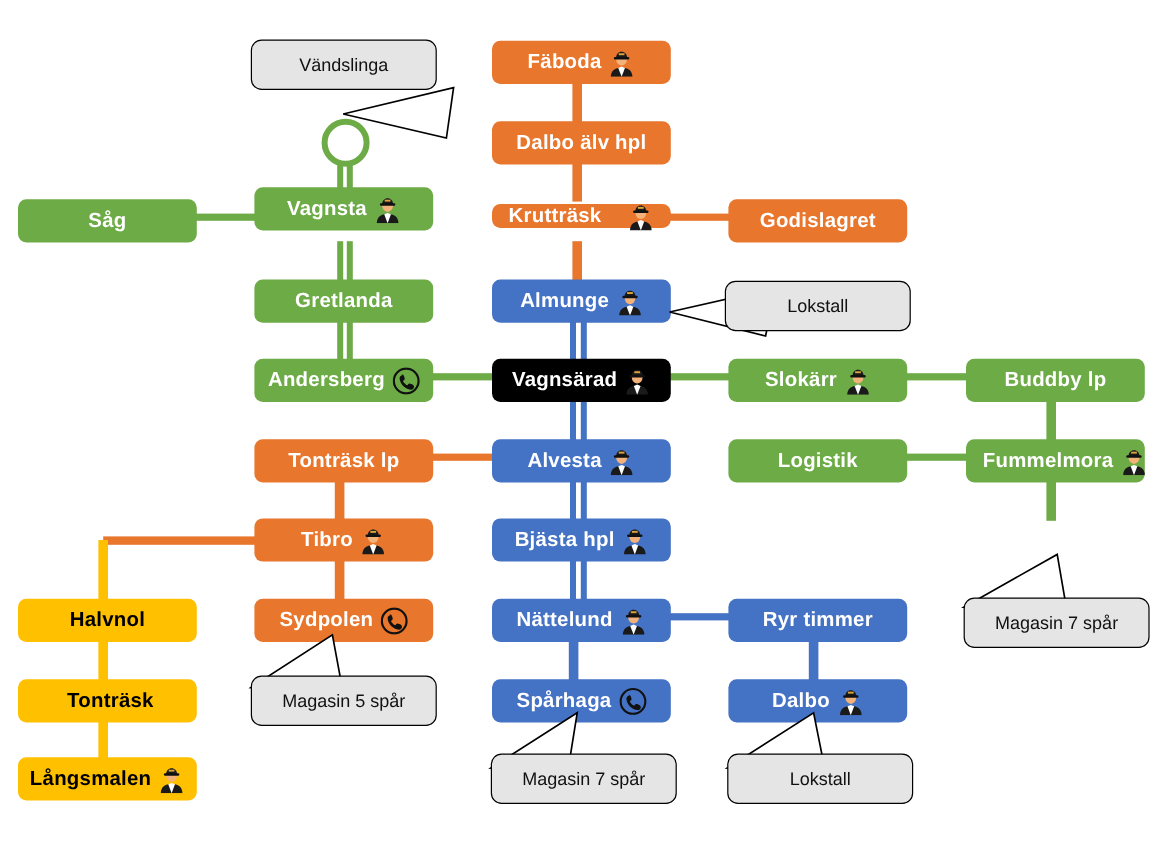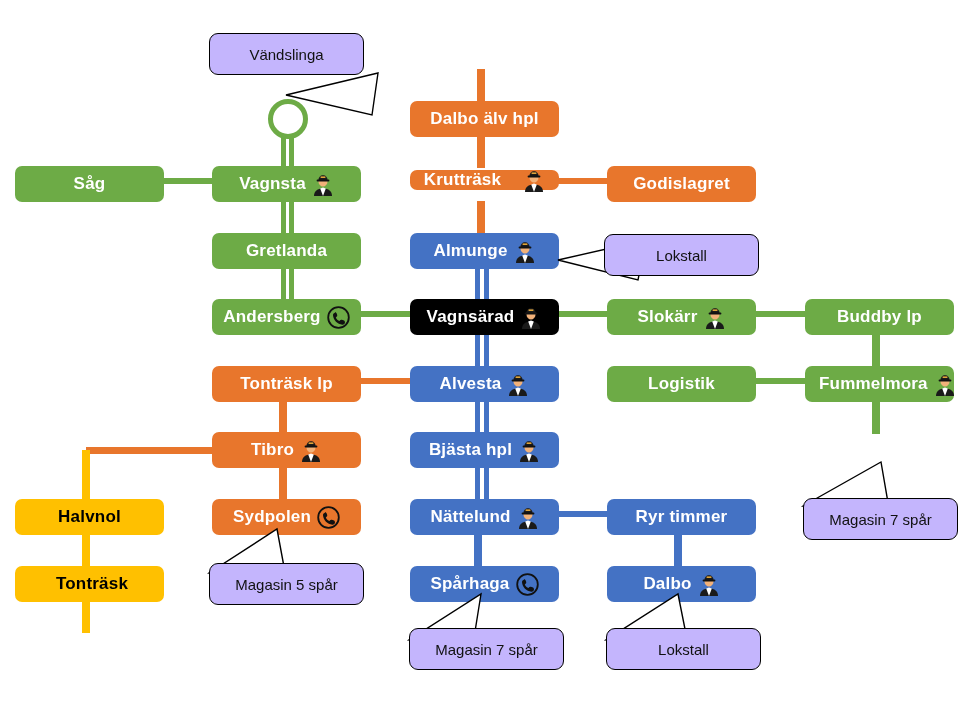--- a/index.html
+++ b/index.html
@@ -41,21 +41,21 @@
   
   .loop{
     position:absolute;box-sizing:border-box;
     border:5px solid #6DAB46;border-radius:50%;
     background:#ffffff;z-index:15;
   }
 
   
   .callout{
     position:absolute;box-sizing:border-box;
-    background:#c4b5fd;border:1.4px solid #000000;border-radius:9px;
+    background:#e5e5e5;border:1.4px solid #000000;border-radius:9px;
     display:flex;align-items:center;justify-content:center;
     font-size:15px;color:#111111;white-space:nowrap;z-index:30;
   }
   .calloutTail{position:absolute;z-index:29;}
   .calloutTail svg{display:block;overflow:visible;}
 </style>
 </head>
 <body>
 
 <div id="canvas">
@@ -91,21 +91,21 @@
     <div class="link b" style="left: 674px; top: 534px; width: 8px; height: 34px;"></div>
     <div class="link g" style="left: 558px; top: 311px; width: 51px; height: 6px;"></div>
     <div class="link g" style="left: 755px; top: 311px; width: 52px; height: 6px;"></div>
     <div class="link g" style="left: 755px; top: 378px; width: 52px; height: 6px;"></div>
     <div class="link g" style="left: 872px; top: 334px; width: 8px; height: 33px;"></div>
     <div class="link g" style="left: 872px; top: 401px; width: 8px; height: 33px;"></div>
     <div class="loop" style="left: 268px; top: 99px; width: 40px; height: 40px;"></div>
     <div class="node green" style="left: 15px; top: 166px; width: 149px; height: 36px;">
       <span class="label">Såg</span>
     </div>
-    <div class="node green" style="left: 212px; top: 166px; width: 149px; height: 36px;">
+    <div class="node green" style="left: 212px; top: 156px; width: 149px; height: 36px;">
       <span class="label">Vagnsta</span>
       <span class="ico"><svg width="22" height="24" viewBox="0 0 22 24">
           <path d="M2 24c0-5 3.4-7.6 9-7.6S20 19 20 24z" fill="#1a1a1a"></path>
           <path d="M8.2 16.6 11 24l2.8-7.4-2.8-1.2z" fill="#ffffff"></path>
           <ellipse cx="11" cy="9.4" rx="4.5" ry="5.2" fill="#F2B27A"></ellipse>
           <path d="M6.4 8.4c0-3.2 2-5.2 4.6-5.2s4.6 2 4.6 5.2z" fill="#1a1a1a"></path>
           <rect x="4.6" y="7.4" width="12.8" height="2.1" rx="1" fill="#111111"></rect>
           <rect x="8.6" y="4.4" width="4.8" height="1.6" fill="#E0A53A"></rect>
         </svg></span>
     </div>
@@ -139,20 +139,42 @@
           <circle cx="11.5" cy="11.5" r="10.3" fill="none" stroke="#111111" stroke-width="1.8"></circle>
           <path d="M7.6 5.9c1 0 1.8.6 2.1 1.6l.5 1.6c.2.7 0 1.3-.6 1.7l-.8.6c.8 1.7 2 2.9 3.7 3.7l.6-.8c.4-.6 1-.8 1.7-.6l1.6.5c1 .3 1.6 1.1 1.6 2.1 0 1.4-1.2 2.5-2.6 2.4-5-.4-9-4.4-9.4-9.4-.1-1.4 1-2.6 2.4-2.6z" fill="#111111"></path>
         </svg></span>
     </div>
     <div class="node yellow" style="left: 15px; top: 499px; width: 149px; height: 36px;">
       <span class="label">Halvnol</span>
     </div>
     <div class="node yellow" style="left: 15px; top: 566px; width: 149px; height: 36px; padding-left: 11px;">
       <span class="label">Tonträsk</span>
     </div>
+    <div class="node yellow" style="left: 15px; top: 631px; width: 149px; height: 36px;">
+      <span class="label">Långsmalen</span>
+      <span class="ico"><svg width="22" height="24" viewBox="0 0 22 24">
+          <path d="M2 24c0-5 3.4-7.6 9-7.6S20 19 20 24z" fill="#1a1a1a"></path>
+          <path d="M8.2 16.6 11 24l2.8-7.4-2.8-1.2z" fill="#ffffff"></path>
+          <ellipse cx="11" cy="9.4" rx="4.5" ry="5.2" fill="#F2B27A"></ellipse>
+          <path d="M6.4 8.4c0-3.2 2-5.2 4.6-5.2s4.6 2 4.6 5.2z" fill="#1a1a1a"></path>
+          <rect x="4.6" y="7.4" width="12.8" height="2.1" rx="1" fill="#111111"></rect>
+          <rect x="8.6" y="4.4" width="4.8" height="1.6" fill="#E0A53A"></rect>
+        </svg></span>
+    </div>
+    <div class="node orange" style="left: 410px; top: 34px; width: 149px; height: 36px;">
+      <span class="label">Fäboda</span>
+      <span class="ico"><svg width="22" height="24" viewBox="0 0 22 24">
+          <path d="M2 24c0-5 3.4-7.6 9-7.6S20 19 20 24z" fill="#1a1a1a"></path>
+          <path d="M8.2 16.6 11 24l2.8-7.4-2.8-1.2z" fill="#ffffff"></path>
+          <ellipse cx="11" cy="9.4" rx="4.5" ry="5.2" fill="#F2B27A"></ellipse>
+          <path d="M6.4 8.4c0-3.2 2-5.2 4.6-5.2s4.6 2 4.6 5.2z" fill="#1a1a1a"></path>
+          <rect x="4.6" y="7.4" width="12.8" height="2.1" rx="1" fill="#111111"></rect>
+          <rect x="8.6" y="4.4" width="4.8" height="1.6" fill="#E0A53A"></rect>
+        </svg></span>
+    </div>
     <div class="node orange" style="left: 410px; top: 101px; width: 149px; height: 36px;">
       <span class="label">Dalbo älv hpl</span>
     </div>
     <div class="node orange" style="left: 410px; top: 170px; width: 149px; height: 20px; gap: 16px;">
       <span class="label">Krutträsk</span>
       <span class="ico"><svg width="22" height="24" viewBox="0 0 22 24">
           <path d="M2 24c0-5 3.4-7.6 9-7.6S20 19 20 24z" fill="#1a1a1a"></path>
           <path d="M8.2 16.6 11 24l2.8-7.4-2.8-1.2z" fill="#ffffff"></path>
           <ellipse cx="11" cy="9.4" rx="4.5" ry="5.2" fill="#F2B27A"></ellipse>
           <path d="M6.4 8.4c0-3.2 2-5.2 4.6-5.2s4.6 2 4.6 5.2z" fill="#1a1a1a"></path>

